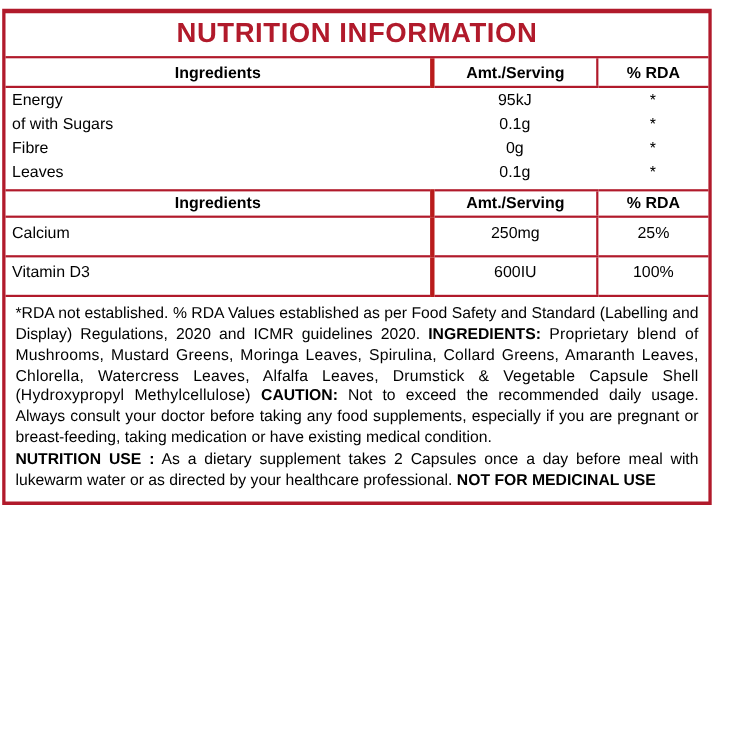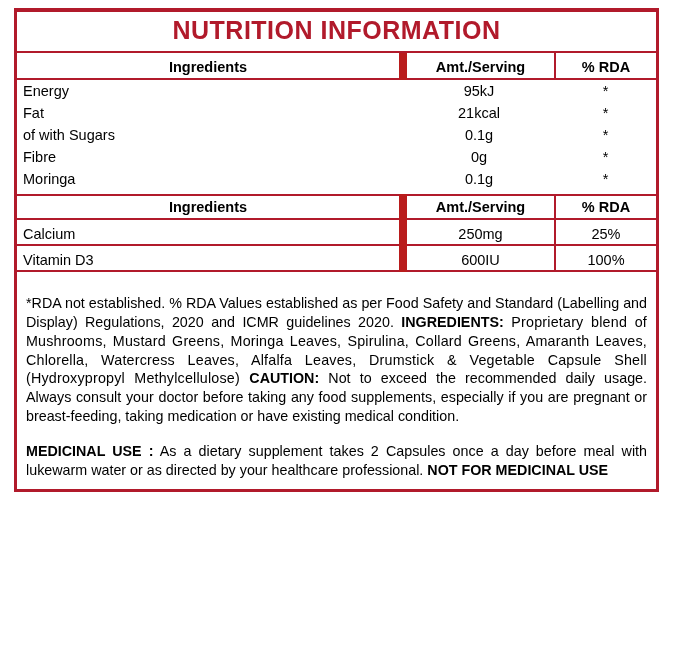--- a/index.html
+++ b/index.html
@@ -10,21 +10,21 @@
   body {
     width: 673px;
     height: 671px;
     font-family: "Liberation Sans", sans-serif;
     color: #000000;
     overflow: hidden;
   }
 
   .panel {
     position: absolute;
-    left: 14px;
+    left: 2px;
     top: 8px;
     width: 645px;
     box-sizing: border-box;
     border: 3px solid #b11a2b;
     border-top: 4px solid #b11a2b;
     background: #ffffff;
   }
 
   .title-bar {
     text-align: center;
@@ -48,51 +48,51 @@
   table.nut {
     width: 100%;
     border-collapse: collapse;
     font-size: 14.5px;
   }
   table.nut td, table.nut th {
     padding: 3px 6px;
     vertical-align: middle;
   }
   .col-name  { text-align: left; }
-  .col-amt   { text-align: center; width: 135px; border-left: 8px solid #b91c1c; }
+  .col-amt   { text-align: center; width: 135px; border-left: 4px solid #b91c1c; }
   .col-rda   { text-align: center; width: 88px;  border-left: 2px solid #b11a2b; }
 
   tr.header-row td {
     font-weight: bold;
     border-top: 2px solid #b11a2b;
     border-bottom: 2px solid #b11a2b;
     text-align: center;
   }
   tr.header-row.first td { border-top: none; }
 
   tr.data-row td { border: none; }
   tr.mineral-row td {
     border-bottom: 2px solid #b11a2b;
     padding-top: 6px;
-    padding-bottom: 2px;
+    padding-bottom: 12px;
   }
   tr.last-mineral td { border-bottom: 2px solid #b11a2b; }
 
   .macro-block td { padding-top: 2px; padding-bottom: 2px; }
   .macro-block tr:first-child td { padding-top: 6px; }
   .macro-block tr:last-child td { padding-bottom: 7px; }
 
   .footnote {
     padding: 6px 9px 8px 9px;
     font-size: 14.3px;
     line-height: 1.32;
     text-align: justify;
   }
   .footnote b { font-weight: bold; }
-  .footnote p { margin: 16px 0 1px 0; }
+  .footnote p { margin: 0 0 1px 0; }
   .spaced { letter-spacing: 0.2px; }
 </style>
 </head>
 <body>
 
 <div class="panel">
 
   <div class="title-bar">
     <span class="title">NUTRITION INFORMATION</span>
   </div>
@@ -104,36 +104,31 @@
         <td class="col-name">Ingredients</td>
         <td class="col-amt">Amt./Serving</td>
         <td class="col-rda">% RDA</td>
       </tr>
       <tr class="data-row">
         <td class="col-name">Energy</td>
         <td class="col-amt">95kJ</td>
         <td class="col-rda">*</td>
       </tr>
       <tr class="data-row">
-        <td class="col-name">Fat</td>
-        <td class="col-amt">21kcal</td>
-        <td class="col-rda">*</td>
-      </tr>
-      <tr class="data-row">
         <td class="col-name">of with Sugars</td>
         <td class="col-amt">0.1g</td>
         <td class="col-rda">*</td>
       </tr>
       <tr class="data-row">
         <td class="col-name">Fibre</td>
         <td class="col-amt">0g</td>
         <td class="col-rda">*</td>
       </tr>
       <tr class="data-row">
-        <td class="col-name">Moringa</td>
+        <td class="col-name">Leaves</td>
         <td class="col-amt">0.1g</td>
         <td class="col-rda">*</td>
       </tr>
     </tbody>
 
     <tbody>
       <tr class="header-row">
         <td class="col-name">Ingredients</td>
         <td class="col-amt">Amt./Serving</td>
         <td class="col-rda">% RDA</td>
@@ -146,16 +141,16 @@
       <tr class="mineral-row last-mineral">
         <td class="col-name">Vitamin D3</td>
         <td class="col-amt">600IU</td>
         <td class="col-rda">100%</td>
       </tr>
     </tbody>
   </table>
 
   <div class="footnote">
     <p><span>*RDA not established. % RDA Values established as per Food Safety and Standard (Labelling and Display) Regulations, 2020 and ICMR guidelines 2020. </span><b>INGREDIENTS:</b><span class="spaced"> Proprietary blend of Mushrooms, Mustard Greens, Moringa Leaves, Spirulina, Collard Greens, Amaranth Leaves, Chlorella, Watercress Leaves, Alfalfa Leaves, Drumstick &amp; Vegetable Capsule Shell (Hydroxypropyl Methylcellulose) </span><b>CAUTION:</b><span> Not to exceed the recommended daily usage. Always consult your doctor before taking any food supplements, especially if you are pregnant or breast-feeding, taking medication or have existing medical condition.</span></p>
-    <p><b>MEDICINAL USE :</b><span>  As a dietary supplement takes 2 Capsules once a day before meal with lukewarm water or as directed by your healthcare professional. </span><b>NOT FOR MEDICINAL USE</b></p>
+    <p><b>NUTRITION USE :</b><span>  As a dietary supplement takes 2 Capsules once a day before meal with lukewarm water or as directed by your healthcare professional. </span><b>NOT FOR MEDICINAL USE</b></p>
   </div>
 
 </div>
 
 </body></html>

